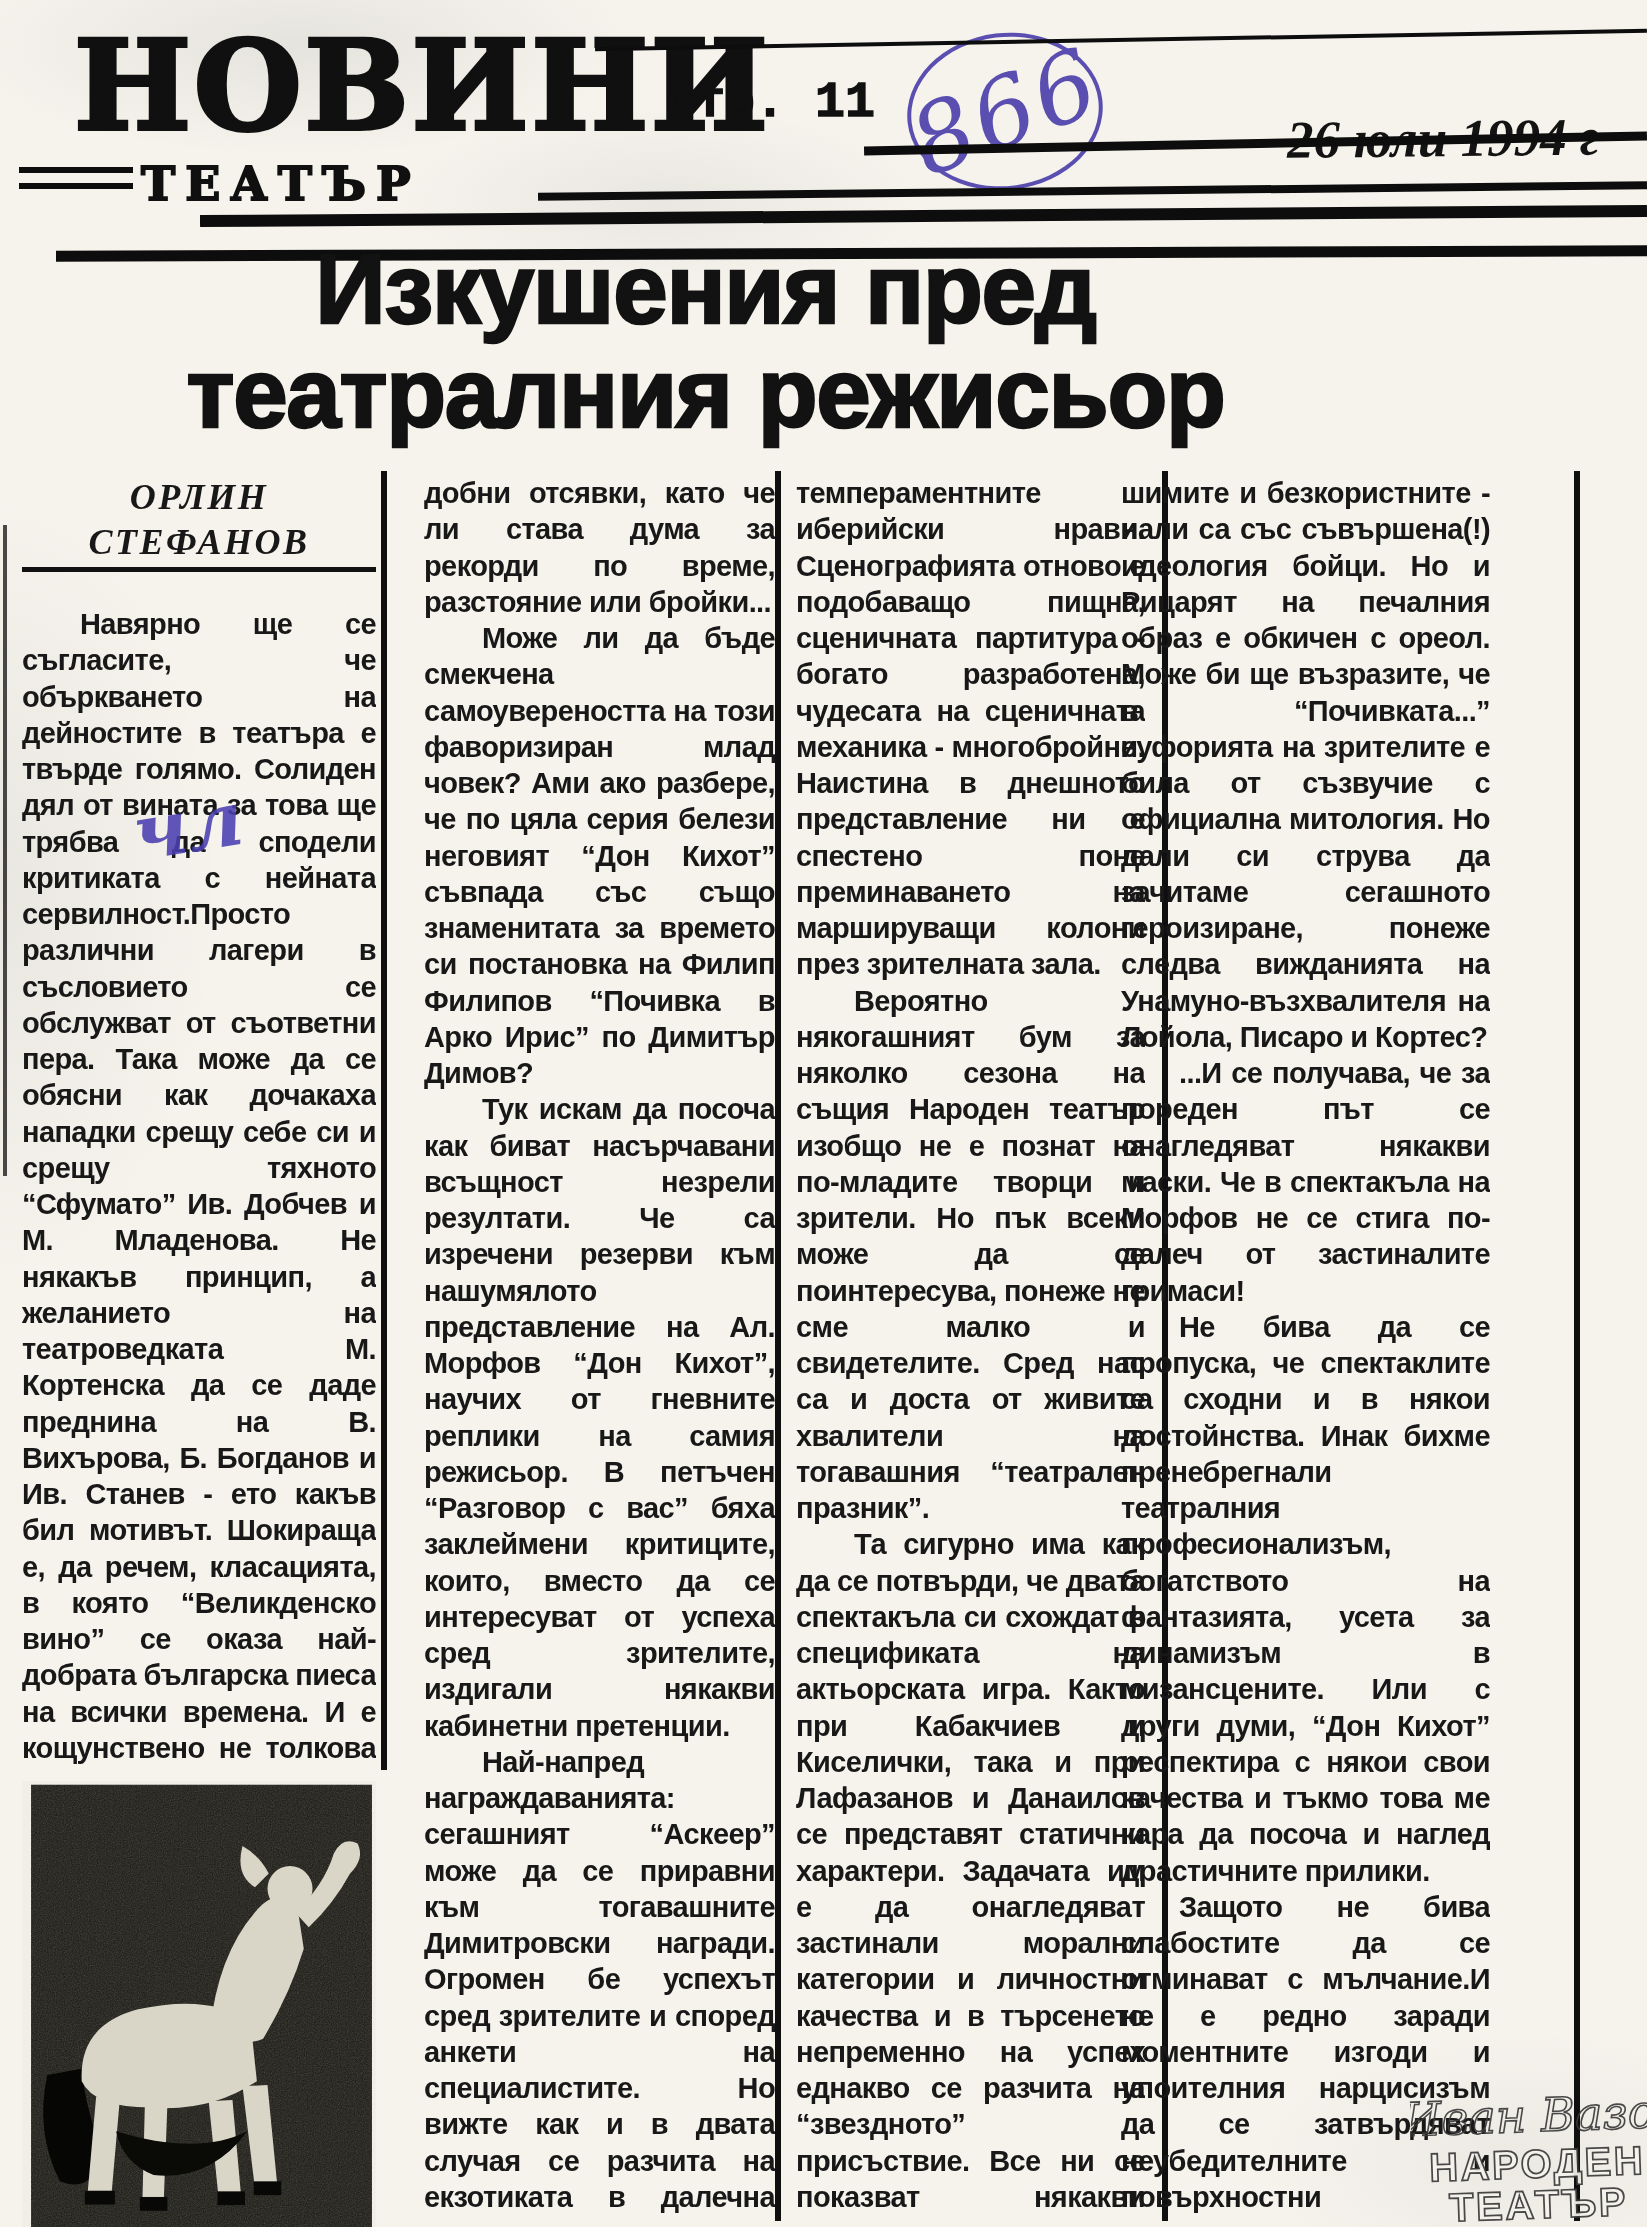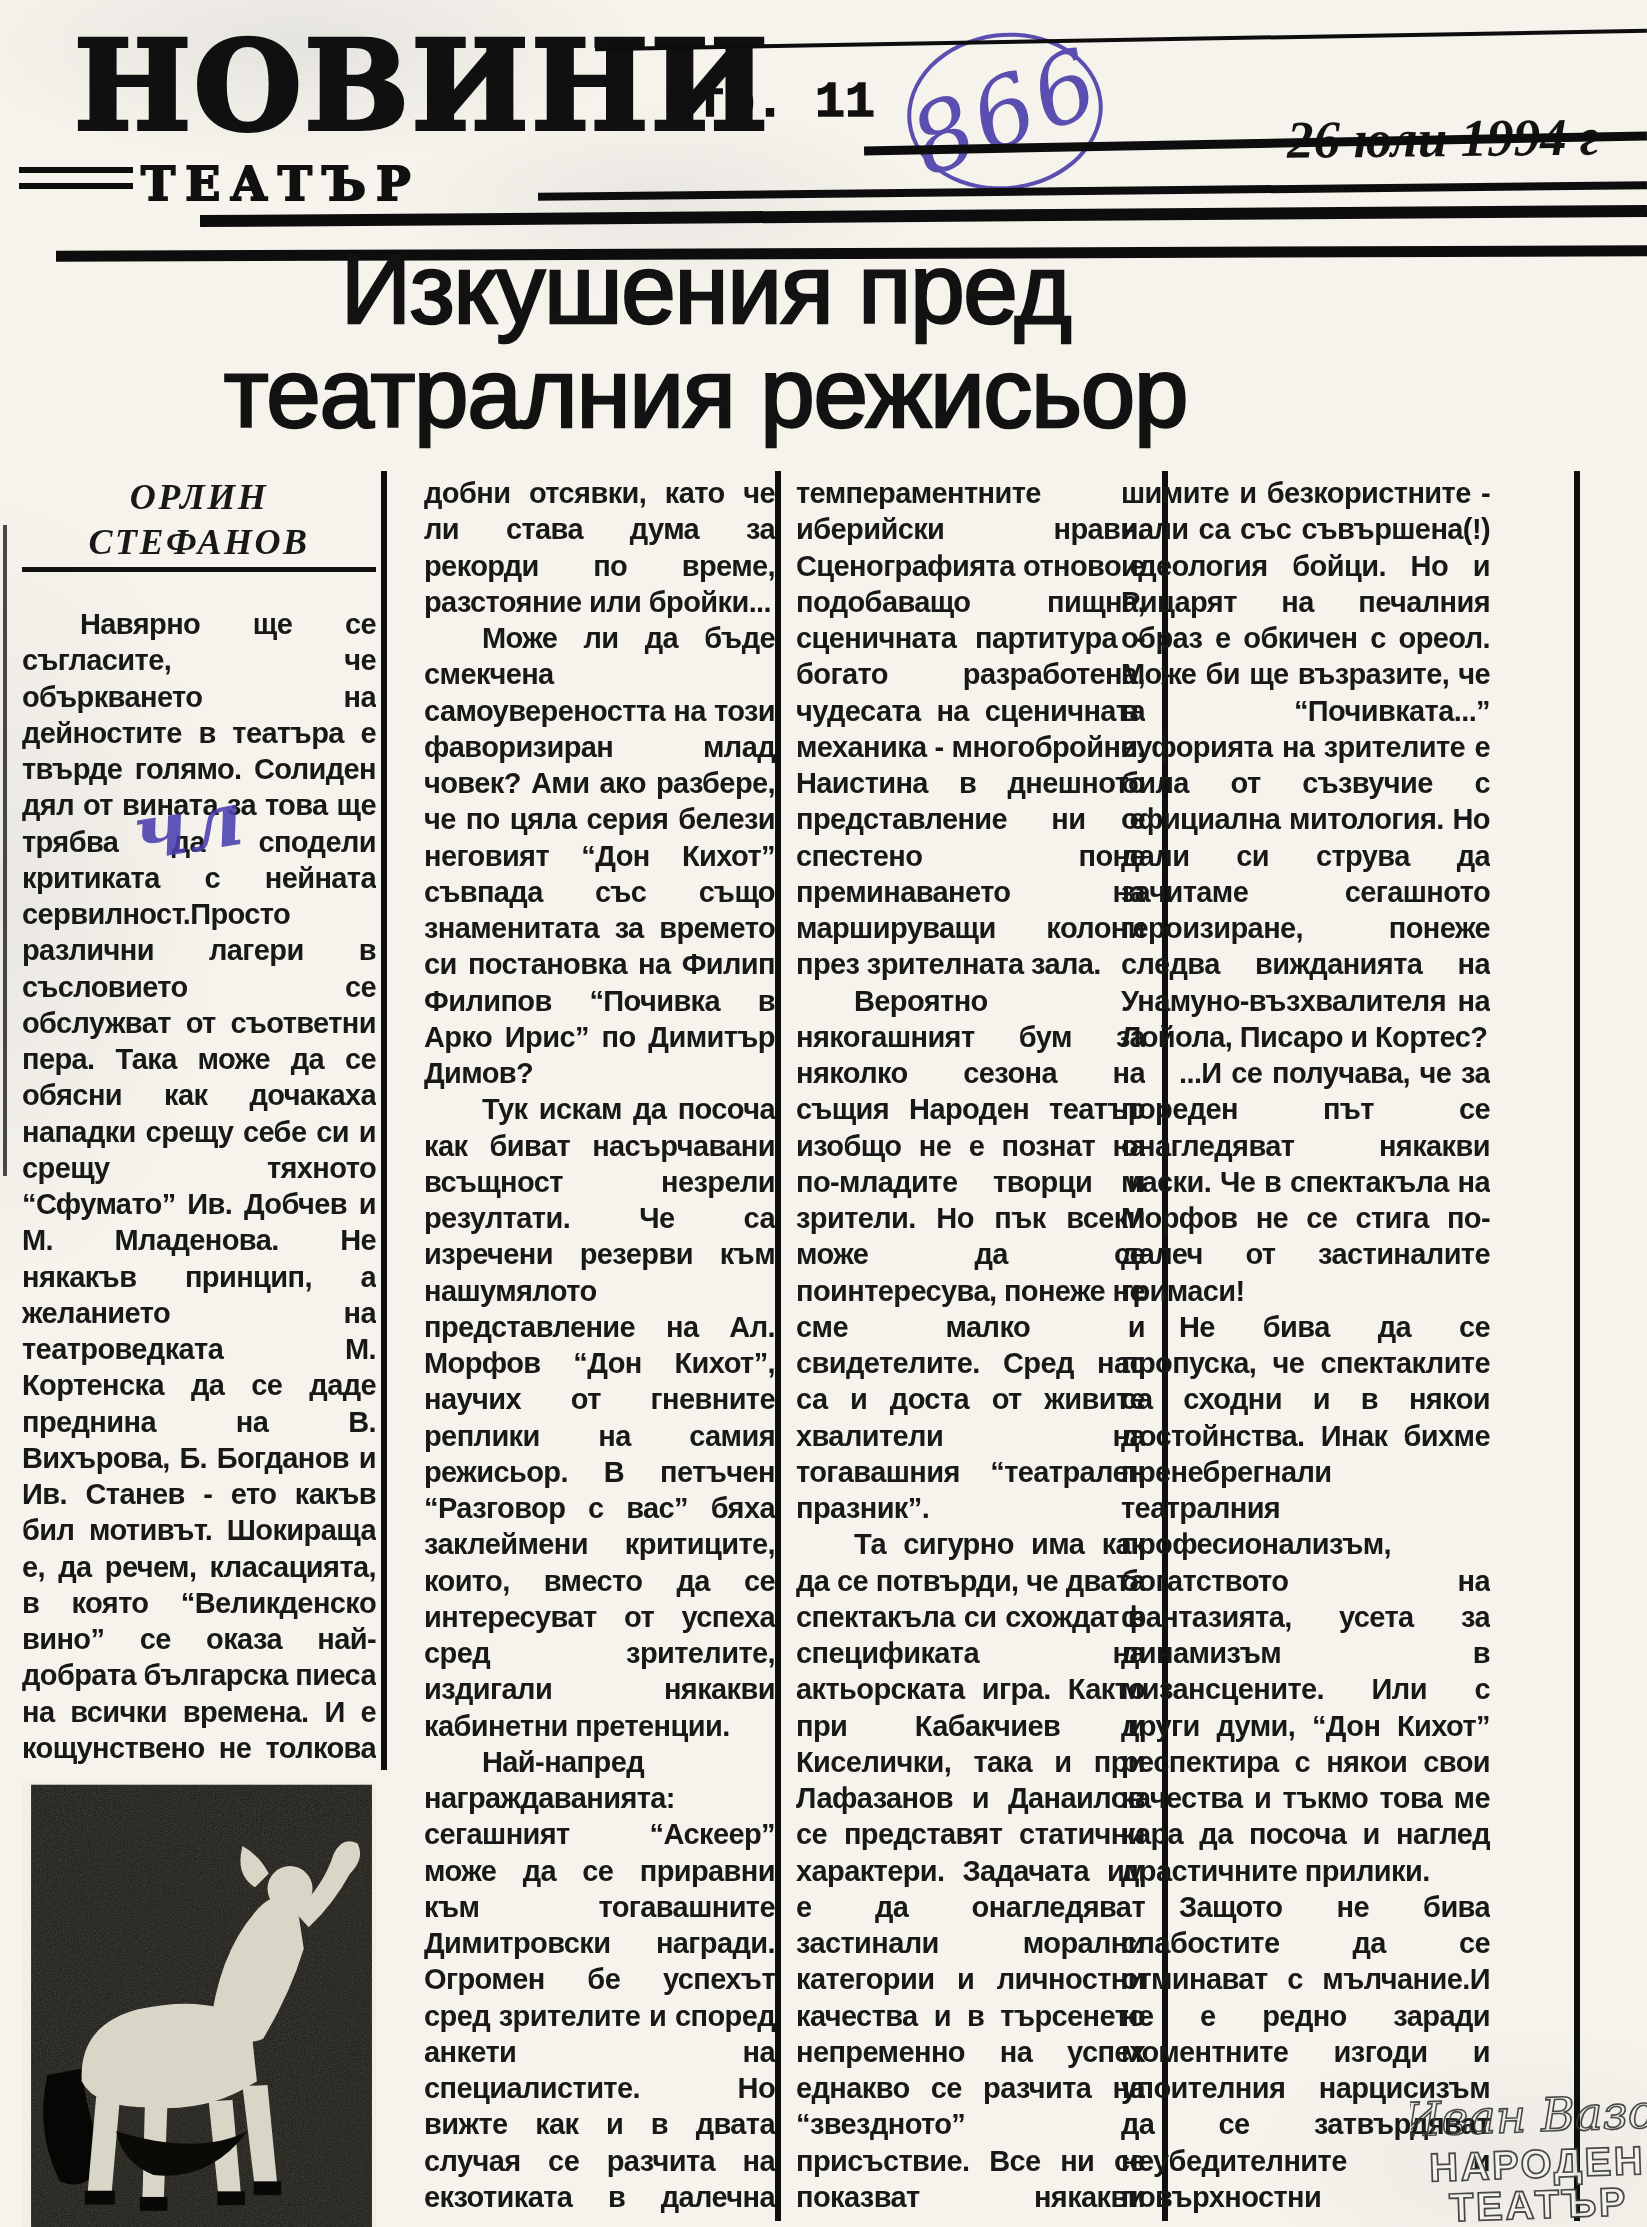--- a/index.html
+++ b/index.html
@@ -56,21 +56,21 @@
   .r6{left:56px;  top:248px; width:1591px; height:10.6px; transform:rotate(-0.2deg);}
   .v{position:absolute; background:#0f0f0f; width:5.6px;}
   .v1{left:381px;  top:471px; height:1299px;}
   .v2{left:775px; top:471px; height:1750px;}
   .v3{left:1162px; top:471px; height:1750px;}
   .v4{left:1574px; top:471px; height:1750px;}
   .vleft{left:3.1px; top:525px; height:651px; width:3.8px; opacity:.75;}
   
   .headline{
     position:absolute; left:0; top:238px; width:1411px;
-    text-align:center; font-weight:400; color:#121212;
+    text-align:center; font-weight:700; color:#121212;
     font-size:98px; line-height:1.06; letter-spacing:-1.3px;
     -webkit-text-stroke:2.5px #121212;
   }
   
   .col{
     position:absolute; top:475px; overflow:hidden;
     font-size:29px; line-height:1.25; font-weight:700;
     text-align:justify; letter-spacing:-0.6px; color:#181818;
   }
   .col p{margin:0; text-indent:2em;}

